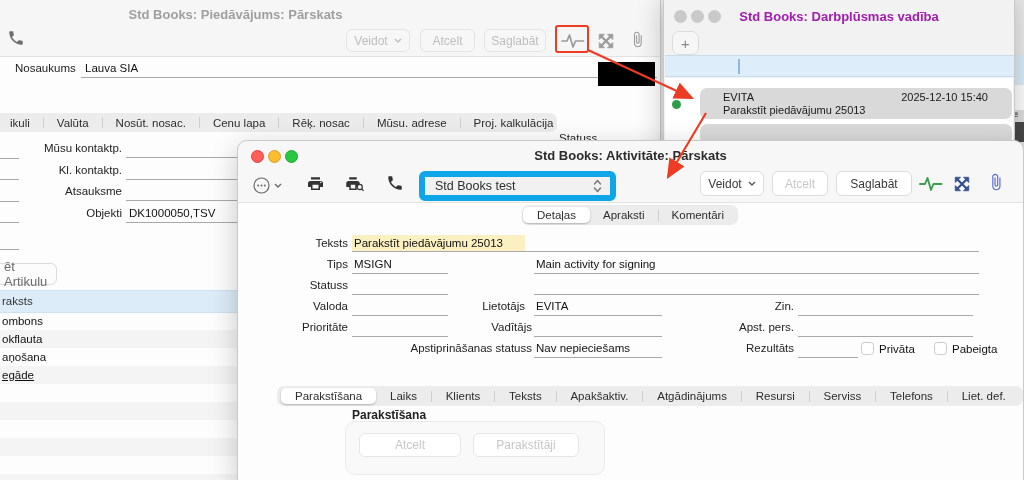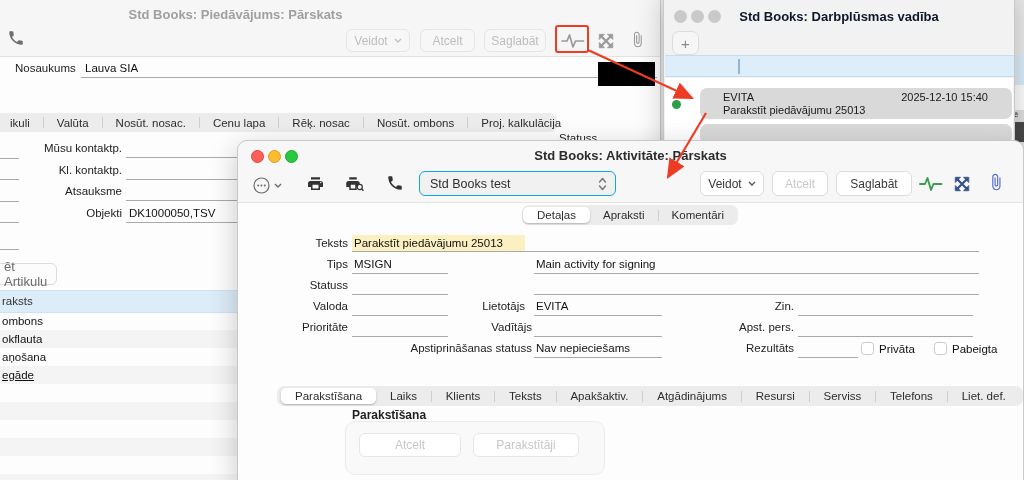--- a/index.html
+++ b/index.html
@@ -91,21 +91,21 @@
       <span class="segitem">ikuli</span>
         <span class="segsep"></span>
       <span class="segitem">Valūta</span>
         <span class="segsep"></span>
       <span class="segitem">Nosūt. nosac.</span>
         <span class="segsep"></span>
       <span class="segitem">Cenu lapa</span>
         <span class="segsep"></span>
       <span class="segitem">Rēķ. nosac</span>
         <span class="segsep"></span>
-      <span class="segitem">Nosūt. ombons</span>
+      <span class="segitem">Mūsu. adrese</span>
         <span class="segsep"></span>
       <span class="segitem">Proj. kalkulācija</span>
     </div>
     <span class="flabel" style="left:748px;top:141px;">Statuss</span>
 
     <span class="flabel" style="left:151px;top:151px;width:160px;">Mūsu kontaktp.</span>
     <span class="flabel" style="left:151px;top:173px;width:160px;">Kl. kontaktp.</span>
     <span class="flabel" style="left:151px;top:194px;width:160px;">Atsauksme</span>
     <span class="flabel" style="left:151px;top:216px;width:160px;">Objekti</span>
     <span class="fval" style="left:318px;top:216px;">DK1000050,TSV</span>
@@ -134,21 +134,21 @@
     <span class="fval" style="left:191px;top:324px;">ombons</span>
     <span class="fval" style="left:191px;top:342px;">okflauta</span>
     <span class="fval" style="left:191px;top:360px;">aņošana</span>
     <span class="fval" style="left:191px;top:378px;text-decoration:underline;">egāde</span>
   </div>
 
   <div class="window" style="left:663px;top:-12px;width:352px;height:492px;z-index:2;background:#f2f2f2;">
     <div class="light" style="left:10px;top:21px;background:#c9c9c9;"></div>
     <div class="light" style="left:27px;top:21px;background:#c9c9c9;"></div>
     <div class="light" style="left:44px;top:21px;background:#c9c9c9;"></div>
-    <div class="wtitle" style="top:20px;color:#0f172a;">Std Books: Darbplūsmas vadība</div>
+    <div class="wtitle" style="top:20px;color:#a21caf;">Std Books: Darbplūsmas vadība</div>
     <div class="btn" style="left:8px;top:42px;width:27px;height:24px;background:#f6f6f6;color:#8a8a8a;font-size:15px;border-radius:7px;">+</div>
     <div class="abs" style="left:1px;top:66px;width:349px;height:22px;background:#ddeefa;border-top:1px solid #c8ddec;border-bottom:1px solid #c8ddec;">
       <div style="position:absolute;left:73px;top:3px;width:1.5px;height:15px;background:#8fb8d8;"></div>
     </div>
     <div class="abs" style="left:1px;top:89px;right:1px;bottom:1px;background:#fff;"></div>
     <div class="abs" style="left:8px;top:111px;width:9px;height:9px;border-radius:50%;background:#2e9d4a;"></div>
     <div class="abs" style="left:36px;top:99px;width:312px;height:31px;background:#d9d9d9;border-radius:7px;">
       <span style="position:absolute;left:23px;top:3px;font-size:11px;color:#1a1a1a;">EVITA</span>
       <span style="position:absolute;right:24px;top:3px;font-size:11px;color:#1a1a1a;">2025-12-10 15:40</span>
       <span style="position:absolute;left:23px;top:16px;font-size:11px;color:#1a1a1a;">Parakstīt piedāvājumu 25013</span>
@@ -183,21 +183,21 @@
           <path fill="#333" d="M17 8H5c-1.66 0-3 1.34-3 3v5h4v4h10v-4h4v-5c0-1.66-1.34-3-3-3zM14 18H8v-5h6v5zM16 3H6v3h10V3z"></path>
           <circle cx="20" cy="16" r="3.4" stroke="#333" stroke-width="1.6" fill="#f7f7f7"></circle>
           <path d="M22.5 18.5 L25 21" stroke="#333" stroke-width="1.8"></path>
         </svg>
     </span>
     <span class="abs" style="left:148px;top:33px;">
       <svg width="18" height="18" viewBox="0 0 24 24" fill="#333">
           <path d="M6.6 10.8c1.5 2.9 3.7 5.1 6.6 6.6l2.2-2.2c.3-.3.7-.4 1-.2 1.1.4 2.3.6 3.6.6.6 0 1 .4 1 1V20c0 .6-.4 1-1 1C10.6 21 3 13.4 3 4c0-.6.4-1 1-1h3.5c.6 0 1 .4 1 1 0 1.2.2 2.4.6 3.6.1.3 0 .7-.2 1l-2.3 2.2z"></path>
         </svg>
     </span>
-    <div class="abs" style="left:181px;top:30px;width:197px;height:25px;background:#f1f1f1;border:1px solid #0ea5e9;border-radius:6px;display:flex;align-items:center;">
+    <div class="abs" style="left:181px;top:30px;width:197px;height:30px;background:#f1f1f1;border:6px solid #0ea5e9;border-radius:6px;display:flex;align-items:center;">
       <span style="padding-left:10px;font-size:12.5px;color:#2e2e2e;">Std Books test</span>
       <span style="position:absolute;right:8px;">
         <svg width="9" height="14" viewBox="0 0 9 14">
             <path d="M1.5 5 L4.5 1.5 L7.5 5 M1.5 9 L4.5 12.5 L7.5 9" stroke="#7a7a7a" stroke-width="1.5" fill="none" stroke-linecap="round" stroke-linejoin="round"></path>
           </svg>
       </span>
     </div>
     <div class="btn" style="left:462px;top:30px;width:64px;height:25px;">
       <span>Veidot</span>
       <span>

